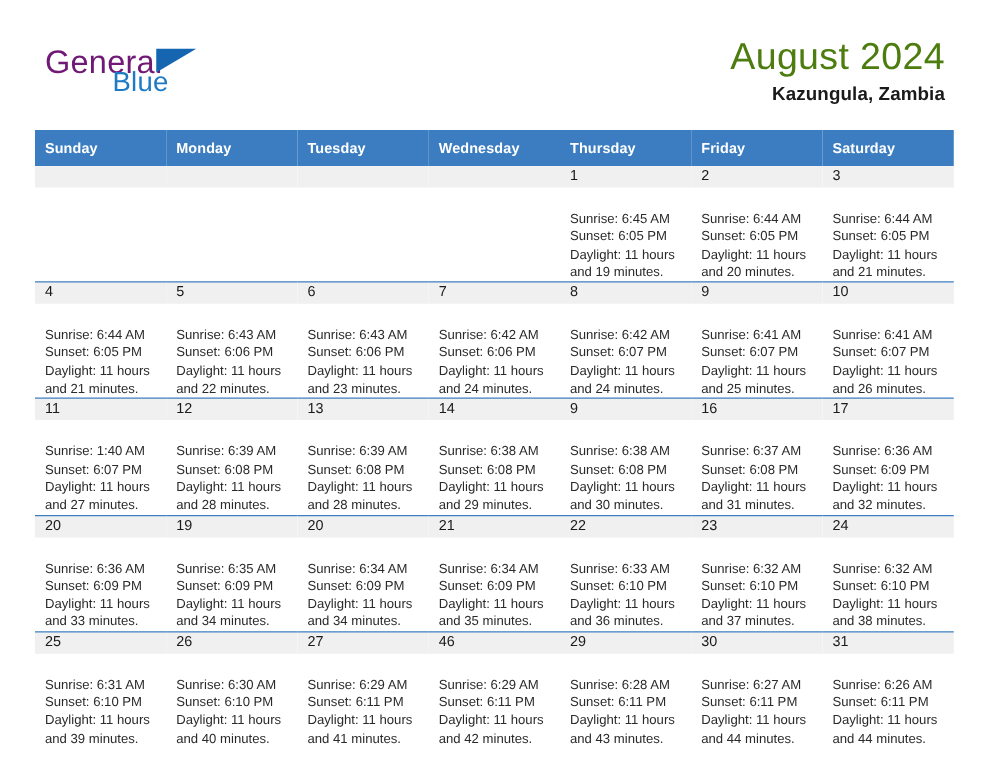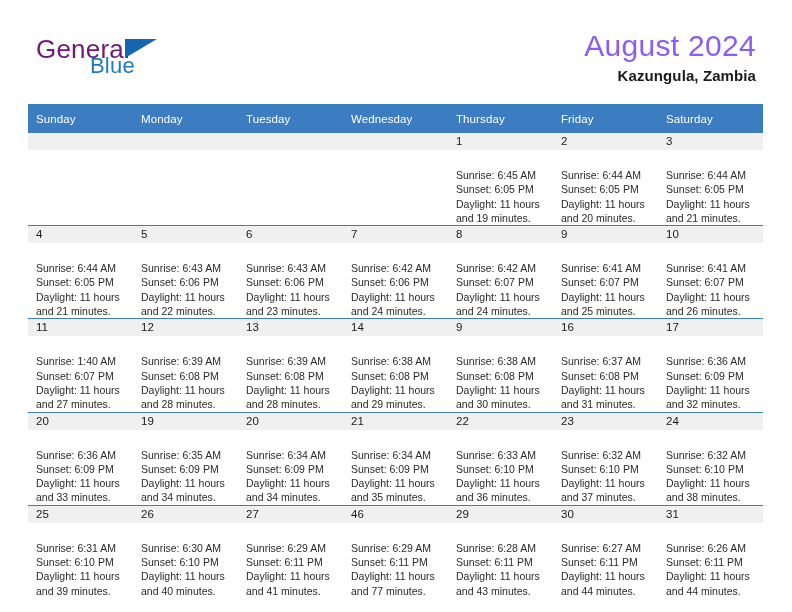--- a/index.html
+++ b/index.html
@@ -70,21 +70,21 @@
 
   .titles {
     position: absolute;
     right: 36px;
     top: 28px;
     text-align: right;
   }
   .cal-title {
     font-size: 30px;
     font-weight: normal;
-    color: #8b5cf6;
+    color: #4d7c0f;
     letter-spacing: 0.3px;
     line-height: 1.18;
     white-space: nowrap;
   }
   .cal-subtitle {
     margin-top: 4px;
     font-size: 15px;
     font-weight: bold;
     color: #1a1a1a;
     letter-spacing: 0.1px;
@@ -102,21 +102,21 @@
     border-collapse: collapse;
     table-layout: fixed;
     width: 735px;
   }
   table.cal col { width: 105px; }
 
   thead th {
     background: #3b7dc0;
     color: #ffffff;
     font-size: 11.5px;
-    font-weight: normal;
+    font-weight: bold;
     text-align: left;
     padding: 5px 0 5px 8px;
     height: 19px;
     vertical-align: middle;
     letter-spacing: 0.1px;
   }
 
   td.day {
     width: 105px;
     height: 90px;
@@ -456,21 +456,21 @@
                 <div>Daylight: 11 hours</div>
                 <div>and 41 minutes.</div>
               </div>
             </td>
             <td class="day">
               <div class="daynum">46</div>
               <div class="info">
                 <div>Sunrise: 6:29 AM</div>
                 <div>Sunset: 6:11 PM</div>
                 <div>Daylight: 11 hours</div>
-                <div>and 77 minutes.</div>
+                <div>and 42 minutes.</div>
               </div>
             </td>
             <td class="day">
               <div class="daynum">29</div>
               <div class="info">
                 <div>Sunrise: 6:28 AM</div>
                 <div>Sunset: 6:11 PM</div>
                 <div>Daylight: 11 hours</div>
                 <div>and 43 minutes.</div>
               </div>

